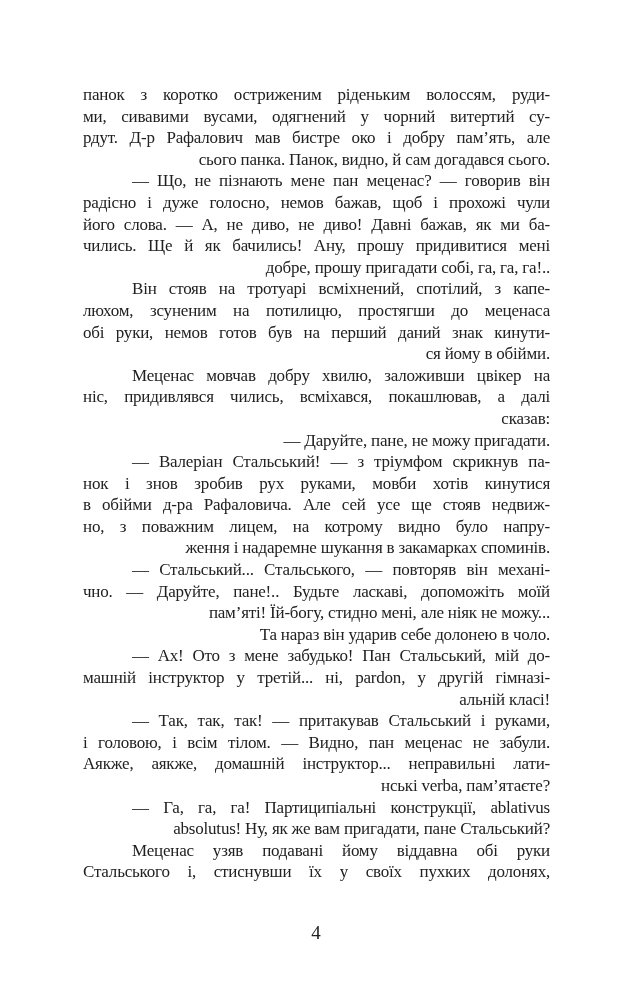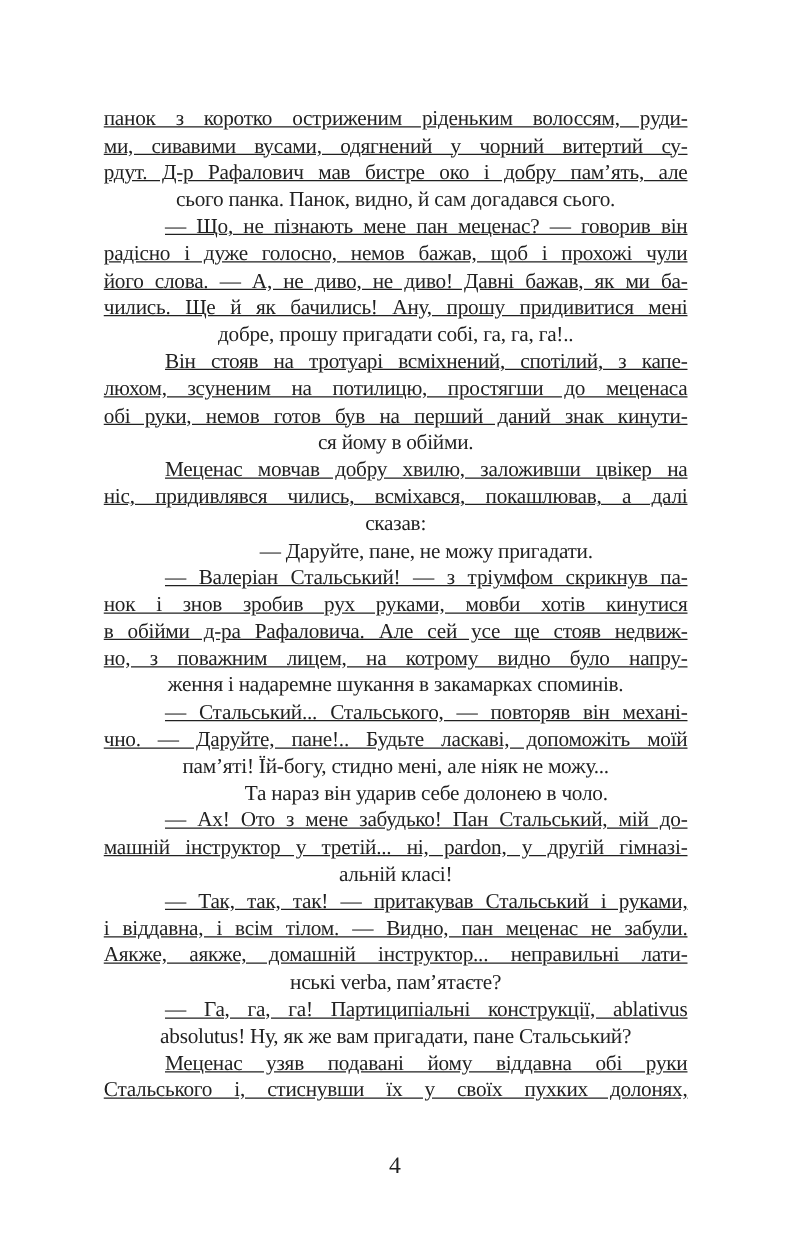--- a/index.html
+++ b/index.html
@@ -21,28 +21,27 @@
     left: 83px;
     top: 84px;
     width: 467px;
   }
   .para { margin: 0; padding: 0; }
   .line {
     font-size: 17px;
     line-height: 21.6px;
     height: 21.6px;
     letter-spacing: -0.2px;
-    text-align: center;
+    text-align: right;
     white-space: nowrap;
   }
   .line.jfull {
     white-space: normal;
     text-align: justify;
     text-align-last: justify;
-    text-decoration: underline;
     -moz-text-align-last: justify;
   }
   .line.indent { text-indent: 49px; }
   .page-number {
     position: absolute;
     top: 922px;
     left: 0;
     width: 632px;
     text-align: center;
     font-size: 19px;
@@ -96,21 +95,21 @@
       <div class="para">
         <div class="line indent">Та нараз він ударив себе долонею в чоло.</div>
       </div>
       <div class="para">
         <div class="line jfull indent">— Ах! Ото з мене забудько! Пан Стальський, мій до-</div>
         <div class="line jfull">машній інструктор у третій... ні, pardon, у другій гімназі-</div>
         <div class="line">альній класі!</div>
       </div>
       <div class="para">
         <div class="line jfull indent">— Так, так, так! — притакував Стальський і руками,</div>
-        <div class="line jfull">і віддавна, і всім тілом. — Видно, пан меценас не забули.</div>
+        <div class="line jfull">і головою, і всім тілом. — Видно, пан меценас не забули.</div>
         <div class="line jfull">Аякже, аякже, домашній інструктор... неправильні лати-</div>
         <div class="line">нські verba, пам’ятаєте?</div>
       </div>
       <div class="para">
         <div class="line jfull indent">— Га, га, га! Партиципіальні конструкції, ablativus</div>
         <div class="line">absolutus! Ну, як же вам пригадати, пане Стальський?</div>
       </div>
       <div class="para">
         <div class="line jfull indent">Меценас узяв подавані йому віддавна обі руки</div>
         <div class="line jfull">Стальського і, стиснувши їх у своїх пухких долонях,</div>

